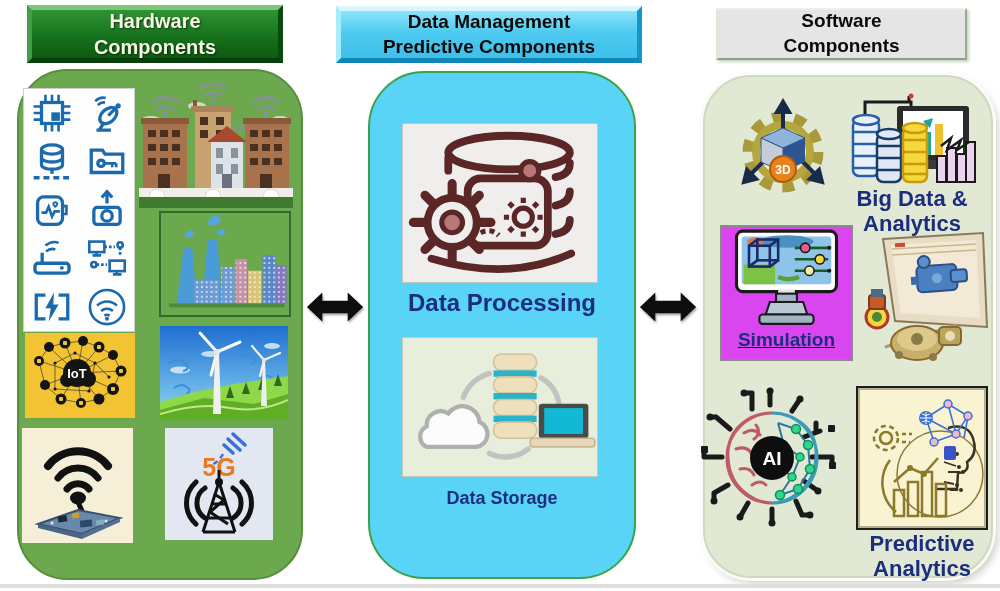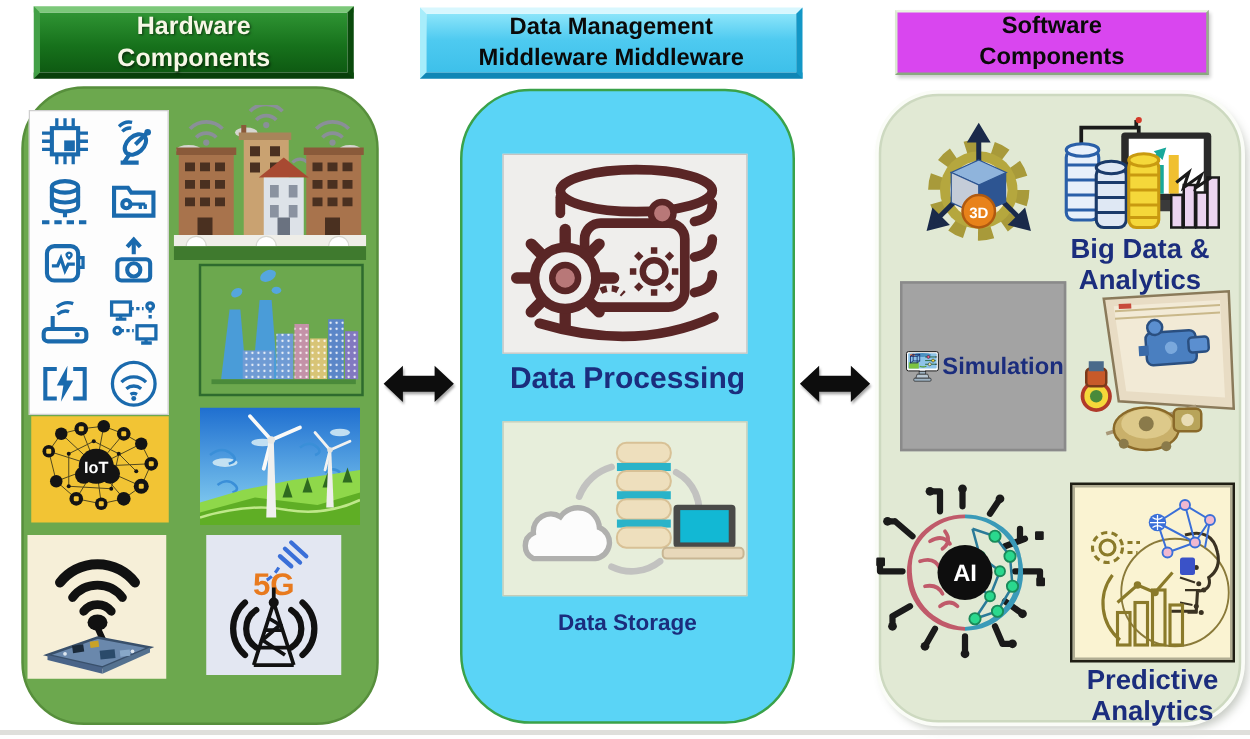--- a/index.html
+++ b/index.html
@@ -8,48 +8,48 @@
   .abs{position:absolute;}
   .pre{white-space:pre-line;}
   .hdr{box-sizing:border-box;display:flex;align-items:center;justify-content:center;
        text-align:center;font-weight:700;line-height:1.3;}
   .hdr1{background:linear-gradient(180deg,#2f9433 0%,#17721c 55%,#0e5a12 100%);
         border:5px solid;border-color:#7cc87a #0a4a0c #083f0a #42a046;
         color:#f7f7e6;font-size:20px;text-shadow:1px 1px 2px rgba(0,0,0,.55);}
   .hdr2{background:linear-gradient(180deg,#8ce5fa 0%,#4ecaf0 45%,#3dc0ea 100%);
         border:5px solid;border-color:#d8f7fe #1397c6 #0f86b5 #a8edfb;
         color:#0a0a0a;font-size:19px;}
-  .hdr3{background:#d946ef;border:2px solid;border-color:#e9f3e1 #94b289 #8aa87f #dcead2;
+  .hdr3{background:#e5e5e5;border:2px solid;border-color:#e9f3e1 #94b289 #8aa87f #dcead2;
         color:#0a0a0a;font-size:19px;box-shadow:2px 2px 3px rgba(0,0,0,.2);}
   .body1{background:#6ca84e;border:2px solid #578f3c;border-radius:50px;box-sizing:border-box;}
   .body2{background:#5ad4f6;border:2px solid #3aa24a;border-radius:56px;box-sizing:border-box;}
   .body3{background:#e1e9d4;border:2px solid #cdd9c0;border-radius:48px;box-sizing:border-box;
          box-shadow:0 0 0 3px #fafcf7,4px 5px 8px rgba(90,100,80,.35);}
   .panel{box-sizing:border-box;}
   .icon-grid{display:grid;grid-template-columns:1fr 1fr;grid-template-rows:repeat(5,1fr);
              align-items:center;justify-items:center;background:#fdfdfd;border:1px solid #cfcfcf;}
   .icon-grid svg{width:44px;height:42px;}
   .navy{color:#1b2d7d;font-weight:700;text-align:center;line-height:1.15;}
   .cream{color:#f5f2dc;font-weight:700;text-align:center;line-height:1.1;
          text-shadow:1px 1px 1px rgba(20,50,10,.45);}
   .arrow{filter:drop-shadow(1px 2px 1px rgba(0,0,0,.35));}
-  .simcard{background:#a3a3a3;border:2px solid #8a8a8a;display:flex;flex-direction:row;
-           align-items:center;justify-content:flex-start;box-sizing:border-box;}
+  .simcard{background:#d946ef;border:2px solid #8a8a8a;display:flex;flex-direction:column;
+           align-items:center;justify-content:flex-start;box-sizing:border-box;text-decoration:underline;}
   .predcard{background:#faf3d2;border:2px solid #21201555;outline:2px solid #1f1e14;box-sizing:border-box;}
   .strip{background:#dfdfdb;}
 </style>
 </head>
 <body>
 
 <div id="stage">
 
   <div class="abs hdr hdr1 pre" style="left:27px;top:5px;width:256px;height:58px;">Hardware
 Components</div>
   <div class="abs hdr hdr2 pre" style="left:336px;top:6px;width:306px;height:57px;">Data Management
-Middleware Middleware</div>
+Predictive Components</div>
   <div class="abs hdr hdr3 pre" style="left:716px;top:8px;width:251px;height:52px;">Software
 Components</div>
 
   <div class="abs body1" style="left:17px;top:69px;width:286px;height:511px;"></div>
   <div class="abs body2" style="left:368px;top:71px;width:268px;height:508px;"></div>
   <div class="abs body3" style="left:703px;top:75px;width:290px;height:503px;"></div>
 
   <svg class="abs arrow" style="left:306px;top:288px;" width="58" height="38" viewBox="0 0 64 40">
     <polygon points="1,20 18,4 18,13 46,13 46,4 63,20 46,36 46,27 18,27 18,36" fill="#0d0d0d"></polygon>
   </svg>

